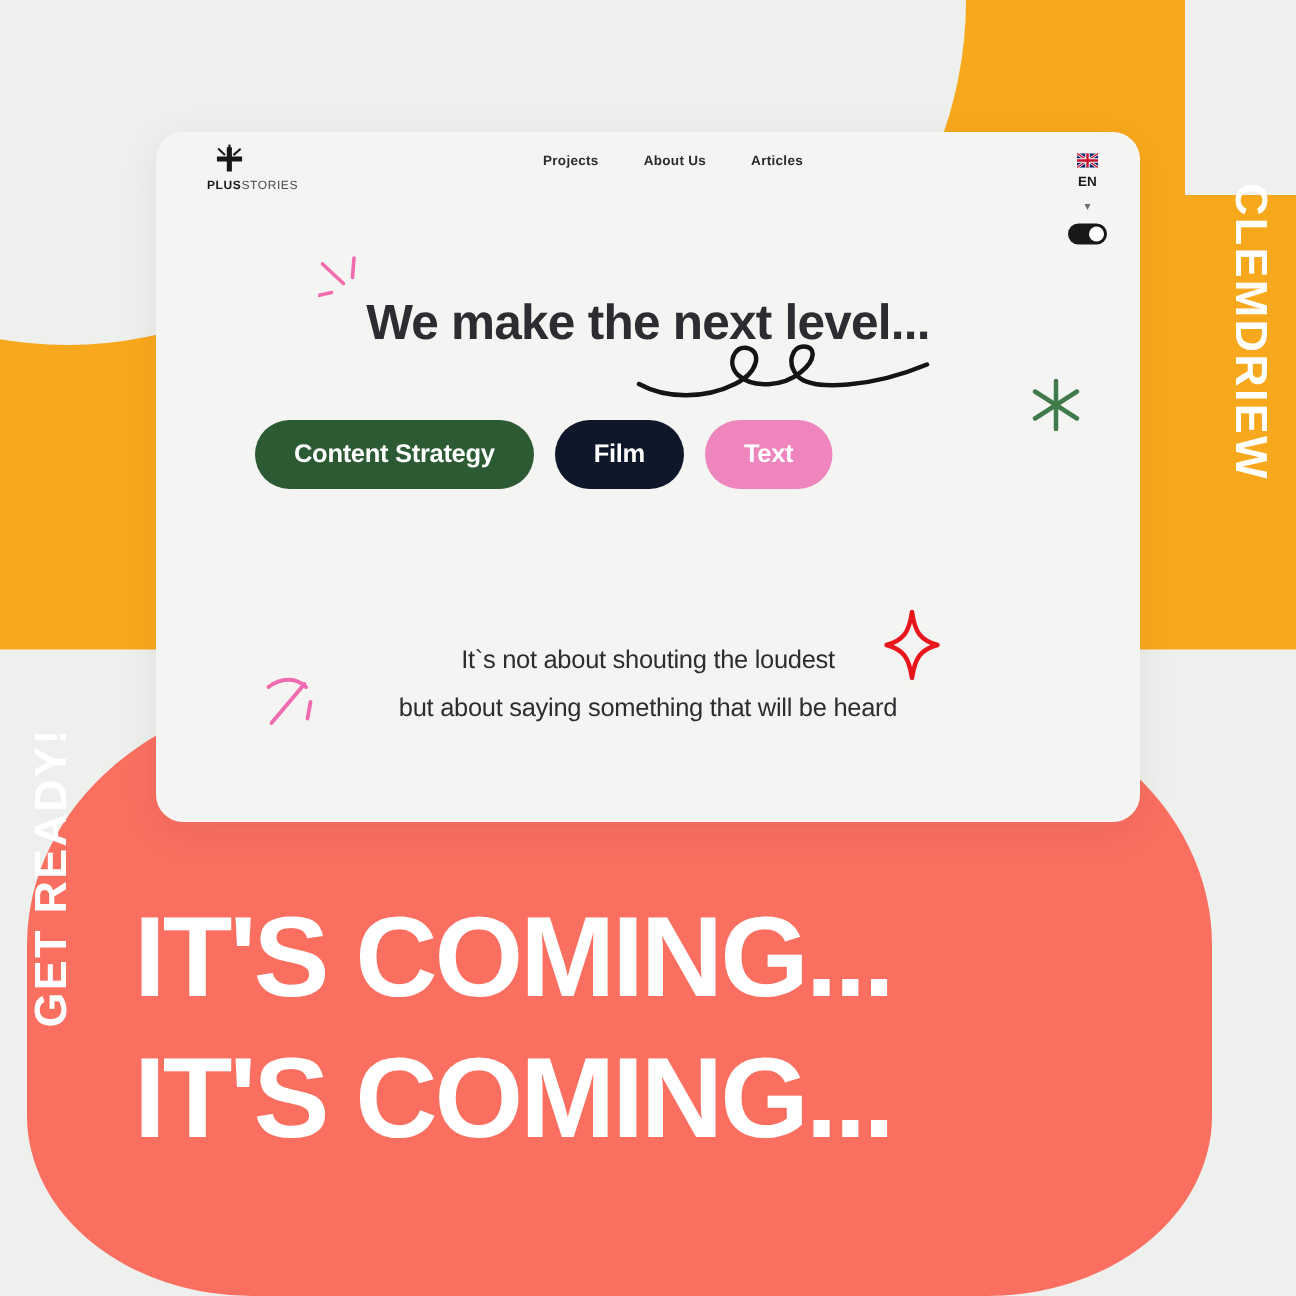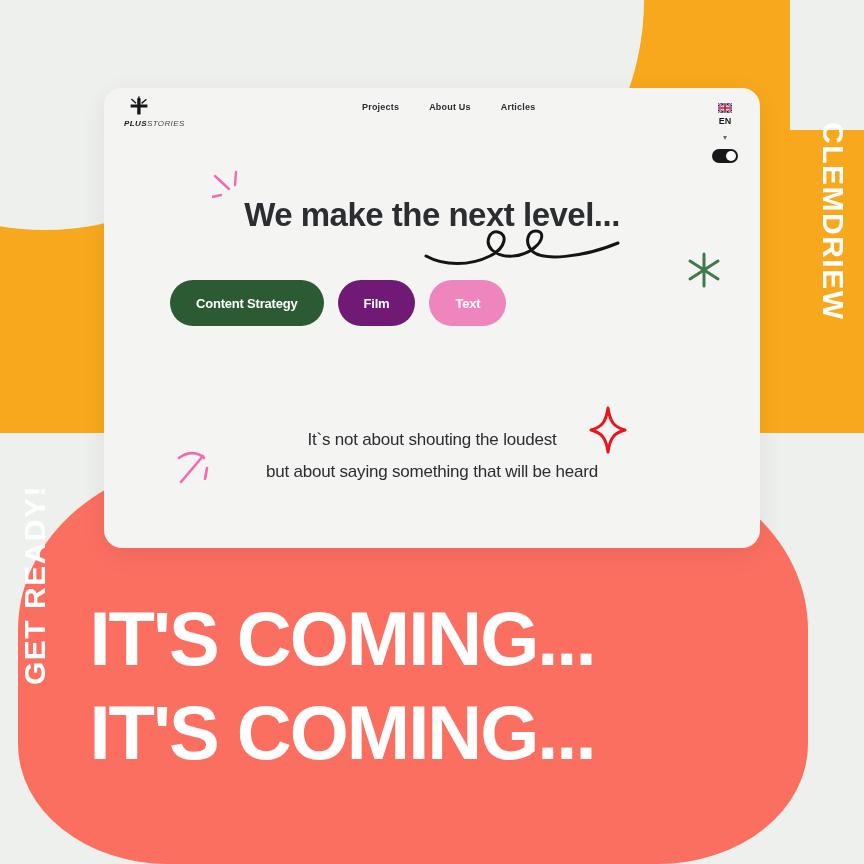--- a/index.html
+++ b/index.html
@@ -69,21 +69,21 @@
     border-radius:18px;
     box-shadow:0 6px 26px rgba(0,0,0,0.07);
     overflow:hidden;
   }
 
   
   .nav {
     position:absolute; left:0; top:0; width:100%; height:46px;
     display:flex; align-items:center;
   }
-  .brand { position:absolute; left:20px; top:8px; width:120px;font-style:italic; }
+  .brand { position:absolute; left:34px; top:8px; width:120px; }
   .brand-mark { width:22px; height:22px; position:relative; margin-left:4px; }
   .brand-name {
     margin-top:1px; font-size:8px; font-weight:bold;
     color:#17181a; letter-spacing:0.4px; white-space:nowrap;
   }
   .brand-name .light { font-weight:normal; color:#44474b; }
 
   .nav-links {
     position:absolute; left:258px; top:14px;
     display:flex; gap:30px;align-items:flex-end;
@@ -129,21 +129,21 @@
   .sparkle { position:absolute; left:484px; top:318px; }
 
   
   .pills {
     position:absolute; left:66px; top:192px; width:530px;
   }
   .pill-row { display:flex; gap:14px; margin-bottom:12px; }
   .pill {
     height:46px; border-radius:24px;
     display:flex; align-items:center; justify-content:center;
-    color:#ffffff; font-weight:bold; font-size:13px;
+    color:#ffffff; font-weight:bold; font-size:17px;
     padding:0 26px; white-space:nowrap;
     letter-spacing:-0.2px;
   }
 
   
   .tagline {
     position:absolute; left:0; top:336px; width:100%;
     text-align:center; color:#2b2d31;
     font-size:17px; line-height:32px; letter-spacing:-0.2px;
   }
@@ -235,21 +235,21 @@
         <path d="M20 4 L20 36"></path>
         <path d="M6 11 L34 29"></path>
         <path d="M34 11 L6 29"></path>
       </g>
     </svg>
   </span>
 
   <div class="pills">
     <div class="pill-row">
       <span class="pill" style="background:#2c5b33">Content Strategy</span>
-      <span class="pill" style="background:#701a75">Film</span>
+      <span class="pill" style="background:#0f172a">Film</span>
       <span class="pill" style="background:#ef85bd">Text</span>
     </div>
   </div>
 
   <span class="sparkle">
     <svg width="40" height="48" viewBox="0 0 40 48">
       <path d="M20 2 C22 16, 26 21, 37 24 C26 27, 22 32, 20 46 C18 32, 14 27, 3 24 C14 21, 18 16, 20 2 Z" stroke="#e8151d" stroke-width="3" fill="none" stroke-linejoin="round"></path>
     </svg>
   </span>
 

